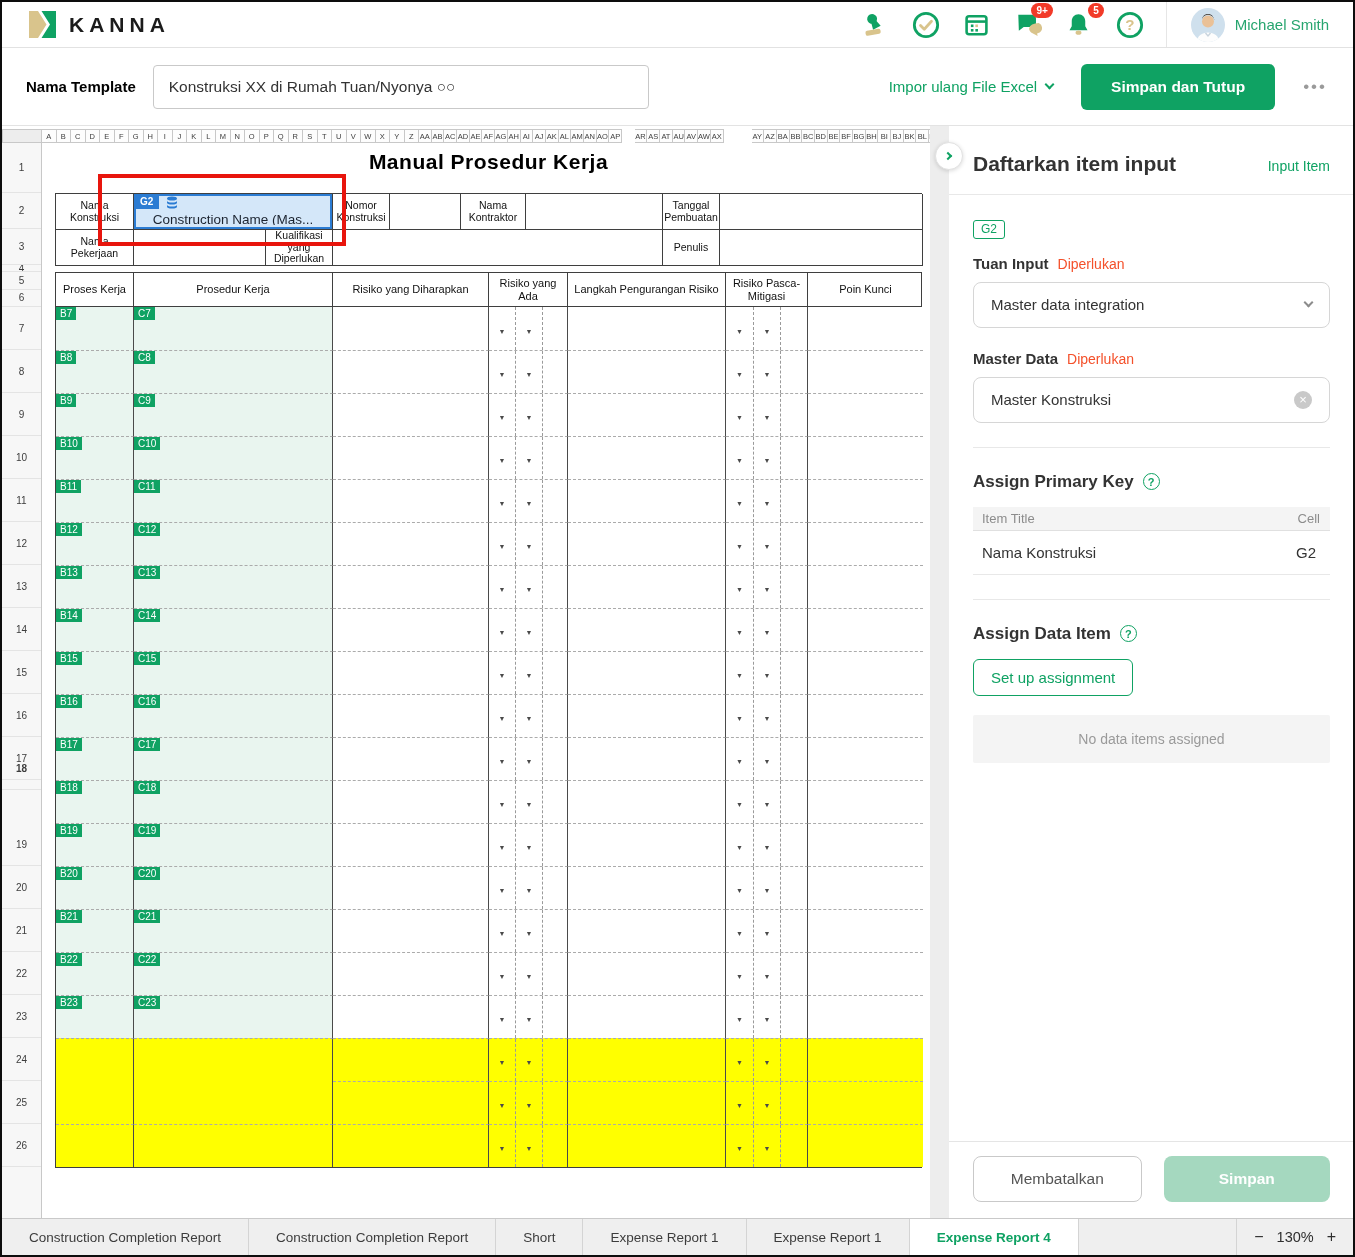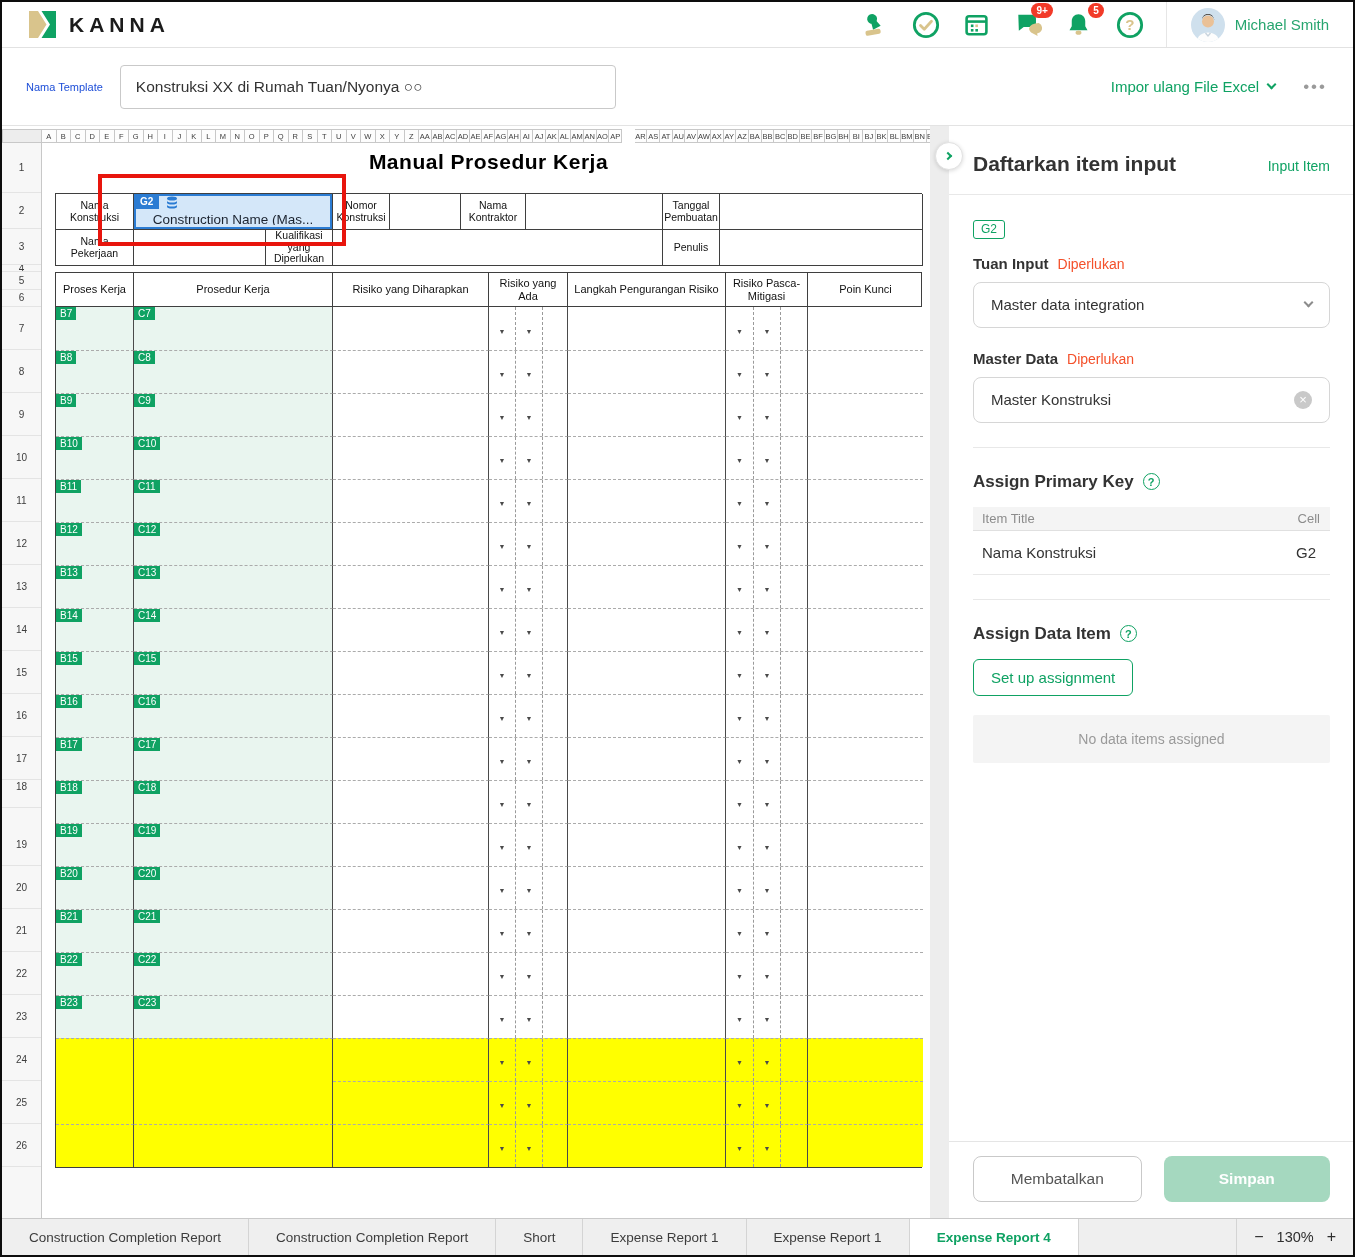--- a/index.html
+++ b/index.html
@@ -10,21 +10,21 @@
 .logo{display:flex;align-items:center;gap:13px}
 .logo-text{font-size:21px;font-weight:bold;letter-spacing:5px;color:#1b1b1b}
 .hicons{margin-left:auto;display:flex;align-items:center;gap:23px;padding-right:22px}
 .hicon{position:relative;width:28px;height:28px;display:flex;align-items:center;justify-content:center;cursor:pointer}
 .badge{position:absolute;top:-8px;right:-11px;background:#f23a28;color:#fff;font-size:10px;font-weight:bold;border-radius:10px;padding:2px 5px;min-width:11px;text-align:center;line-height:11px}
 .vdiv{width:1px;align-self:stretch;background:#e6e6e6}
 .user{display:flex;align-items:center;gap:10px;padding:0 24px}
 .uname{color:#27a56f;font-size:15px}
 
 .toolbar{height:78px;flex:none;border-bottom:1px solid #e3e3e3;display:flex;align-items:center;padding:0 26px 0 24px}
-.tlabel{font-weight:normal;font-size:11px;color:#1d4ed8;white-space:nowrap}
+.tlabel{font-weight:bold;font-size:15px;color:#000000;white-space:nowrap}
 .tinput{margin-left:17px;width:496px;height:44px;border:1px solid #c9c9c9;border-radius:4px;padding:0 15px;font-size:15.5px;color:#333;font-family:"Liberation Sans",sans-serif}
 .tright{margin-left:auto;display:flex;align-items:center;gap:28px}
 .excel-link{color:#0fa263;font-size:15px;display:flex;gap:9px;align-items:center;cursor:pointer;background:none;border:none;font-family:inherit}
 .chev{width:7px;height:7px;border-right:2px solid currentColor;border-bottom:2px solid currentColor;transform:rotate(45deg);margin-top:-4px}
 .save-close{background:#0fa263;color:#fff;border:none;border-radius:6px;height:46px;padding:0 30px;font-size:15.5px;font-weight:bold;cursor:pointer;font-family:inherit}
 .dots{color:#9a9a9a;font-size:17px;letter-spacing:2px;background:none;border:none;cursor:pointer}
 
 .workspace{flex:1;display:flex;min-height:0}
 .sheet-region{position:relative;width:947px;flex:none;background:#fff;overflow:hidden}
 .corner{position:absolute;left:0;top:3px;width:40px;height:14px;background:#ededed;border:1px solid #c8c8c8}
@@ -172,20 +172,21 @@
   </header>
 
   <div class="toolbar">
     <span class="tlabel">Nama Template</span>
     <input class="tinput" type="text" value="Konstruksi XX di Rumah Tuan/Nyonya ○○" style="">
     <div class="tright">
       <button class="excel-link">
         <span>Impor ulang File Excel</span>
         <span class="chev"></span>
       </button>
+      <button class="save-close">Simpan dan Tutup</button>
       <button class="dots">•••</button>
     </div>
   </div>
 
   <div class="workspace">
 
     <div class="sheet-region">
       <div class="corner"></div>
       <div class="letters">
           <span style="width: 14.5px;">A</span>
@@ -231,21 +232,21 @@
           <span style="width: 12.7px;">AO</span>
           <span style="width: 12.7px;">AP</span>
           <span style="width: 12.7px; margin-top: 38px;">AQ</span>
           <span style="width: 12.7px;">AR</span>
           <span style="width: 12.7px;">AS</span>
           <span style="width: 12.7px;">AT</span>
           <span style="width: 12.7px;">AU</span>
           <span style="width: 12.7px;">AV</span>
           <span style="width: 12.7px;">AW</span>
           <span style="width: 12.7px;">AX</span>
-          <span style="width: 12.7px;">AY</span>
+          <span style="width: 12.7px; margin-left: 28px;">AY</span>
           <span style="width: 12.7px;">AZ</span>
           <span style="width: 12.7px;">BA</span>
           <span style="width: 12.7px;">BB</span>
           <span style="width: 12.7px;">BC</span>
           <span style="width: 12.7px;">BD</span>
           <span style="width: 12.7px;">BE</span>
           <span style="width: 12.7px;">BF</span>
           <span style="width: 12.7px;">BG</span>
           <span style="width: 12.7px;">BH</span>
           <span style="width: 12.7px;">BI</span>
@@ -267,21 +268,21 @@
           <div class="rn" style="top: 207px; height: 43px;">8</div>
           <div class="rn" style="top: 250px; height: 43px;">9</div>
           <div class="rn" style="top: 293px; height: 43px;">10</div>
           <div class="rn" style="top: 336px; height: 43px;">11</div>
           <div class="rn" style="top: 379px; height: 43px;">12</div>
           <div class="rn" style="top: 422px; height: 43px;">13</div>
           <div class="rn" style="top: 465px; height: 43px;">14</div>
           <div class="rn" style="top: 508px; height: 43px;">15</div>
           <div class="rn" style="top: 551px; height: 43px;">16</div>
           <div class="rn" style="top: 594px; height: 43px;">17</div>
-          <div class="rn" style="top: 622px; height: 43px;">18</div>
+          <div class="rn" style="top: 604px; height: 43px; font-weight: bold;">18</div>
           <div class="rn" style="top: 680px; height: 43px;">19</div>
           <div class="rn" style="top: 723px; height: 43px;">20</div>
           <div class="rn" style="top: 766px; height: 43px;">21</div>
           <div class="rn" style="top: 809px; height: 43px;">22</div>
           <div class="rn" style="top: 852px; height: 43px;">23</div>
           <div class="rn" style="top: 895px; height: 43px;">24</div>
           <div class="rn" style="top: 938px; height: 43px;">25</div>
           <div class="rn" style="top: 981px; height: 43px;">26</div>
         </div>
 

